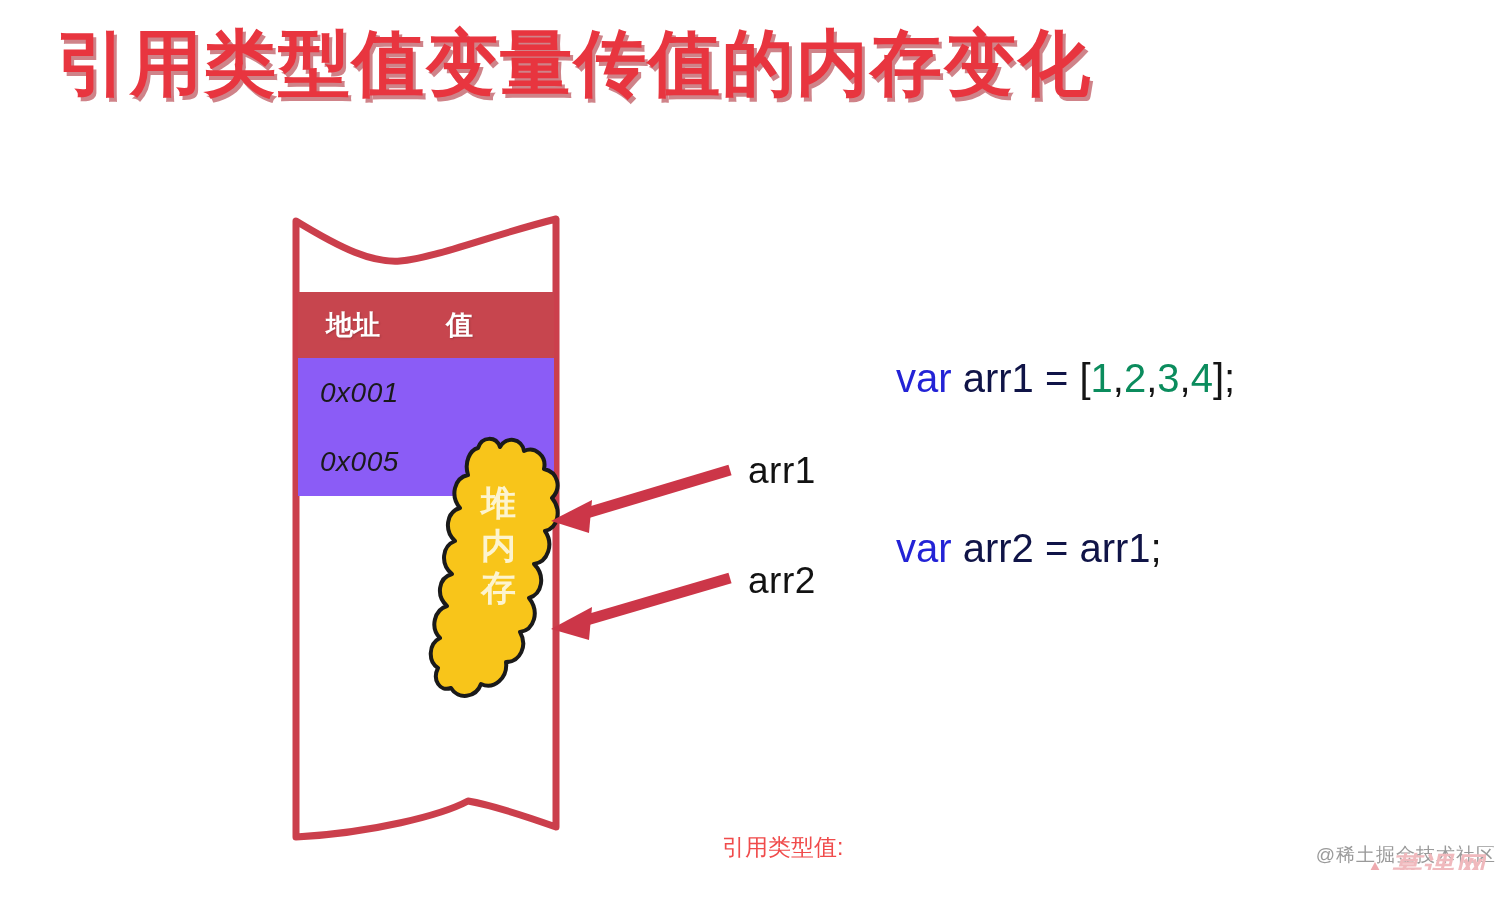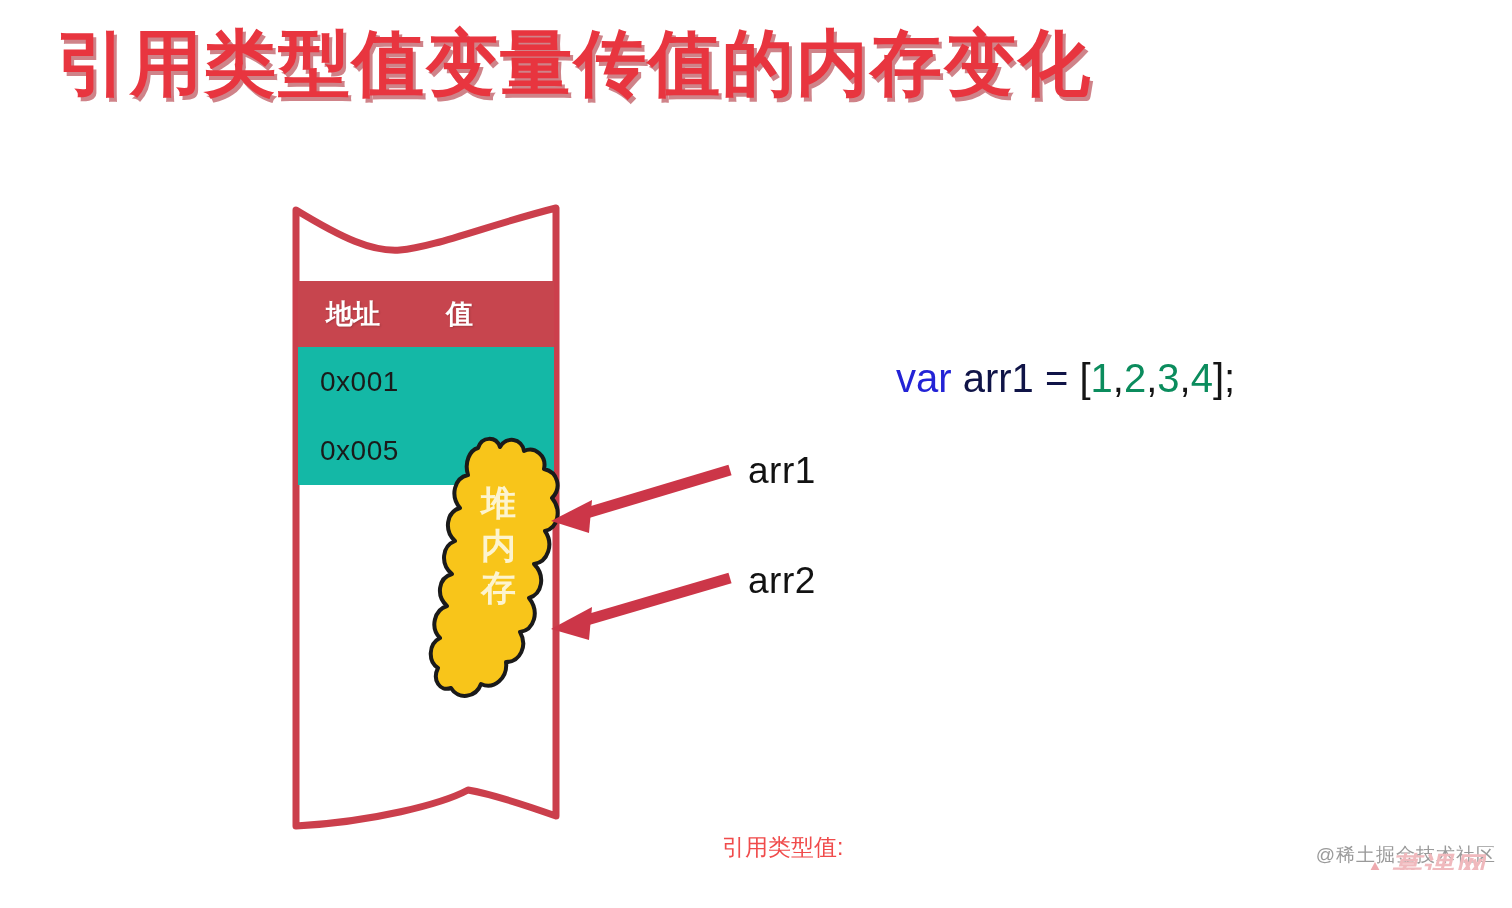--- a/index.html
+++ b/index.html
@@ -29,21 +29,21 @@
     color: #e8353f;
     text-shadow: 3px 4px 0 rgba(168, 30, 40, 0.55);
     white-space: nowrap;
     line-height: 1.1;
   }
 
   
   #memory-table {
     position: absolute;
     left: 292px;
-    top: 204px;
+    top: 215px;
     width: 300px;
     height: 628px;
   }
   #paper-svg {
     position: absolute;
     left: 0;
     top: 0;
     width: 268px;
     height: 628px;
     overflow: visible;
@@ -72,21 +72,21 @@
   .th-value {
     text-shadow: 1px 1px 2px rgba(0,0,0,0.18);
   }
   .table-row {
     height: 69px;
     display: flex;
     align-items: center;
     font-size: 28px;
     color: #1a1a1a;
   }
-  .table-row.odd  { background: #14b8a6; }
+  .table-row.odd  { background: #8b5cf6; font-style: italic; }
   .table-row.even { background: #fbeff0; }
   .td-addr {
     margin-left: 22px;
     letter-spacing: 0.5px;
   }
 
   
   #heap-blob {
     position: absolute;
     left: 434px;
@@ -255,20 +255,21 @@
     <g>
       <line x1="730" y1="578" x2="580" y2="622" stroke="#cc3648" stroke-width="11" stroke-linecap="butt"></line>
       <polygon points="551,629 592,607 589,640" fill="#cc3648"></polygon>
     </g>
   </svg>
   <div id="arr1-label" class="arrow-label">arr1</div>
   <div id="arr2-label" class="arrow-label">arr2</div>
 
   <div id="code-block">
     <div><span class="tok-kw">var</span><span class="tok-op"> </span><span class="tok-id">arr1</span><span class="tok-op"> = </span><span class="tok-punct">[</span><span class="tok-num">1</span><span class="tok-punct">,</span><span class="tok-num">2</span><span class="tok-punct">,</span><span class="tok-num">3</span><span class="tok-punct">,</span><span class="tok-num">4</span><span class="tok-punct">];</span></div>
+    <div><span class="tok-kw">var</span><span class="tok-op"> </span><span class="tok-id">arr2</span><span class="tok-op"> = </span><span class="tok-id">arr1</span><span class="tok-punct">;</span></div>
   </div>
 
   <div id="red-note">
     <div>引用类型值:</div>
     
     
   </div>
 
   <div id="watermark">
     <span>@稀土掘金技术社区</span>

